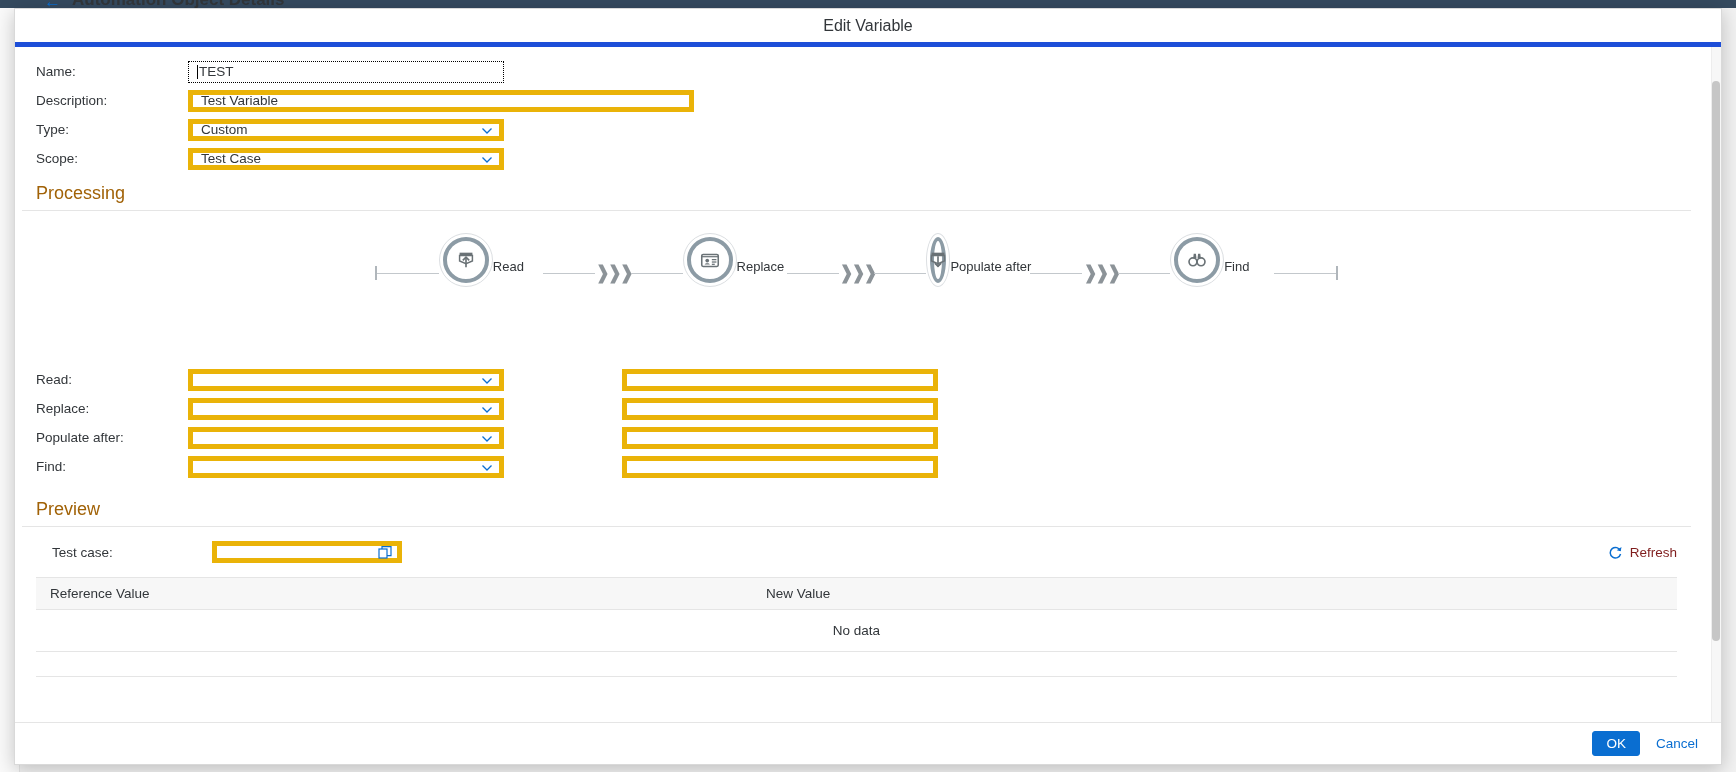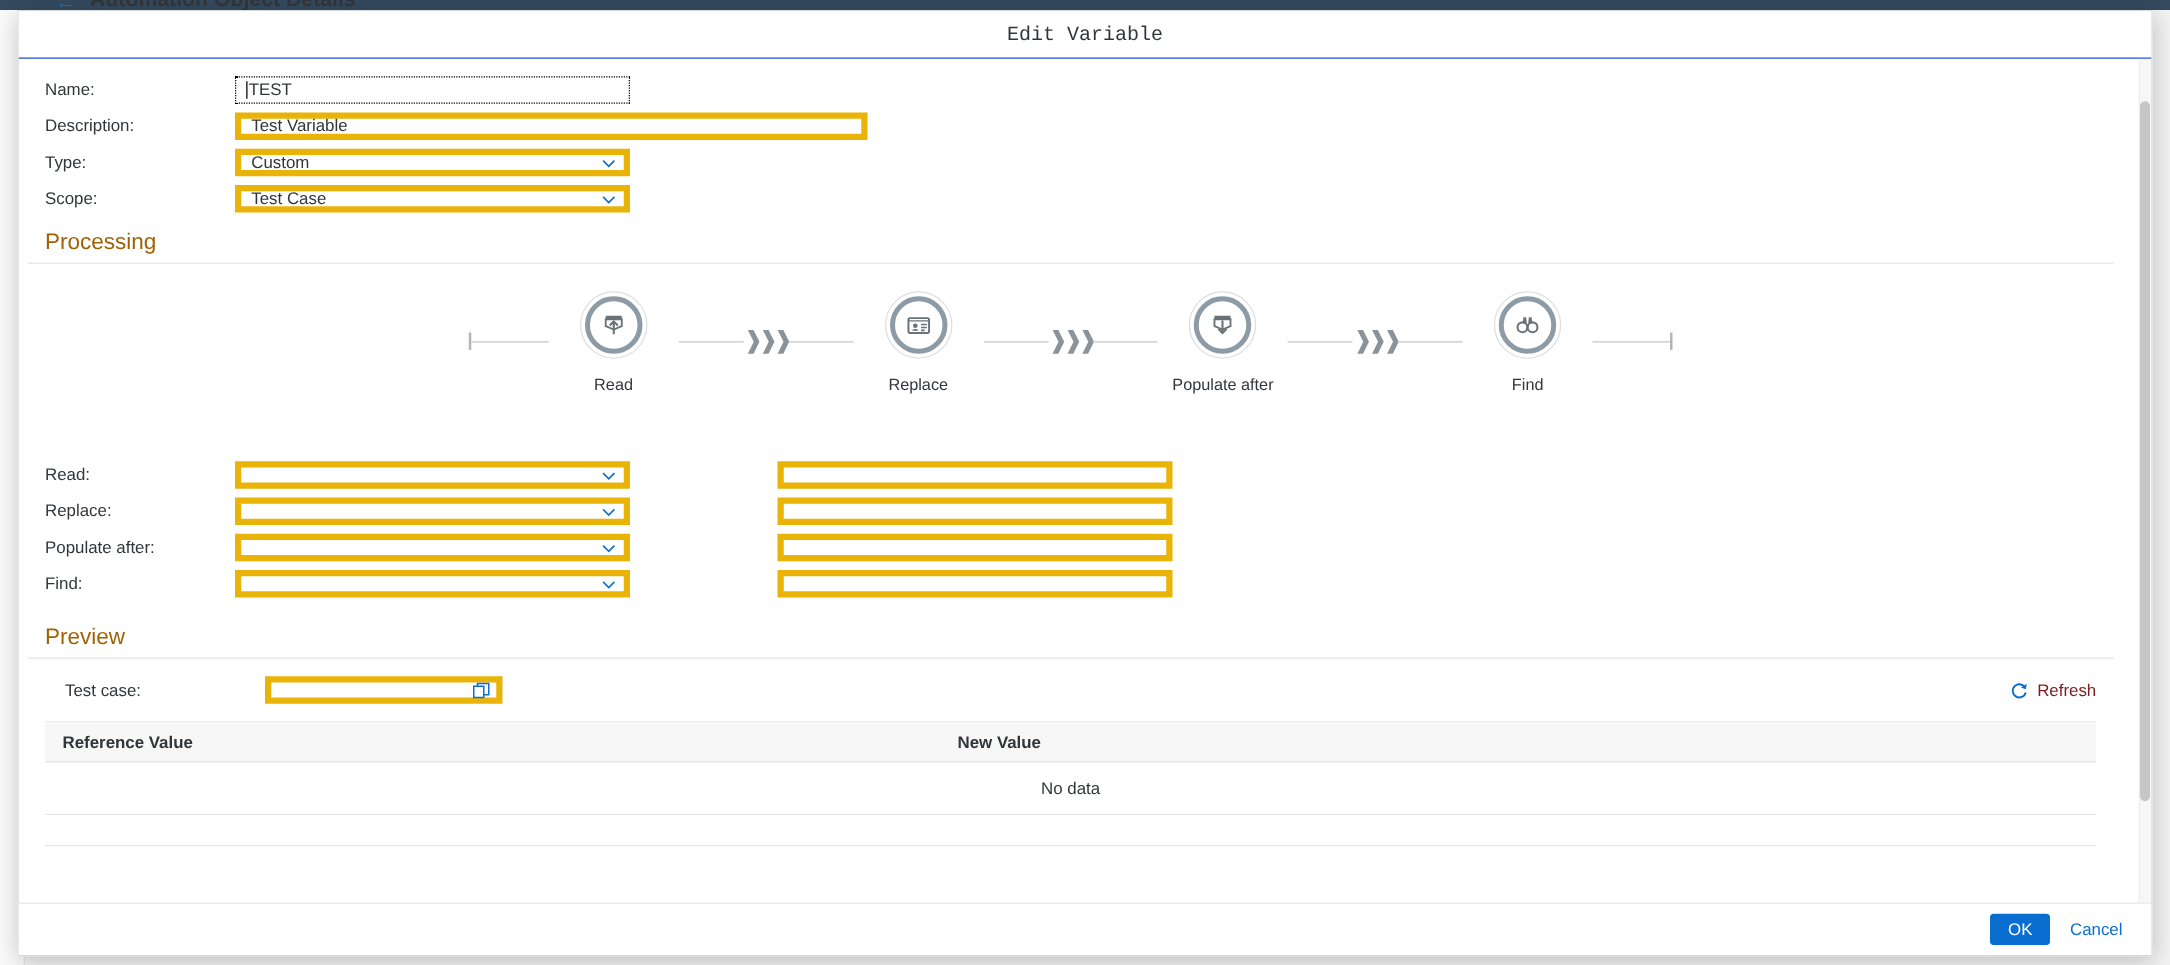--- a/index.html
+++ b/index.html
@@ -39,24 +39,23 @@
     position: absolute;
     left: 14px; top: 8px;
     width: 1708px; height: 757px;
     background: #ffffff;
     border: 1px solid #d9d9d9;
     box-shadow: 0 4px 18px rgba(0,0,0,0.22);
     display: flex; flex-direction: column;
   }
   #dialog-header {
     height: 38px; flex: 0 0 38px;
-    border-bottom: 1px solid #1d4ed8;
+    border-bottom: 5px solid #1d4ed8;
     display: flex; align-items: center; justify-content: center;
     background: #ffffff;
-    font-family: Liberation Mono, monospace;
   }
   #dialog-title {
     font-size: 16px; color: #32363a; font-weight: 400;
   }
   #dialog-body {
     flex: 1 1 auto;
     position: relative;
     overflow: hidden;
     padding: 0;
   }
@@ -140,21 +139,21 @@
     height: 1px; background: #c3c8cc;
     width: 62px; align-self: flex-start; margin-top: 40px;
   }
   .flow-line-short { width: 52px; }
   .flow-chevrons {
     align-self: flex-start; margin-top: 30px;
     color: #8c9398; font-size: 19px; letter-spacing: -4px;
     line-height: 20px;
   }
   .flow-node {
-    display: flex; flex-direction: column; align-items: center;
+    display: flex; flex-direction: row; align-items: center;
     width: 104px;
   }
   .flow-circle {
     width: 54px; height: 54px; border-radius: 50%;
     border: 1px solid #dcdfe2;
     display: flex; align-items: center; justify-content: center;
     background: #ffffff;
     position: relative;
   }
   .flow-circle::before {
@@ -213,21 +212,21 @@
     margin: 4px 14px 0 14px;
     border-top: 1px solid #e5e5e5;
   }
   #table-header {
     display: flex; align-items: center;
     height: 32px;
     background: #f7f7f7;
     border-bottom: 1px solid #e5e5e5;
   }
   .th {
-    font-size: 13.5px; color: #32363a; font-weight: bold;
+    font-size: 13.5px; color: #32363a;
   }
   .th-ref { width: 730px; padding-left: 14px; }
   .th-new { width: 400px; }
   #table-nodata {
     height: 42px;
     display: flex; align-items: center; justify-content: center;
     font-size: 13.5px; color: #32363a;
     border-bottom: 1px solid #e5e5e5;
   }
   #table-bottom-rule {

